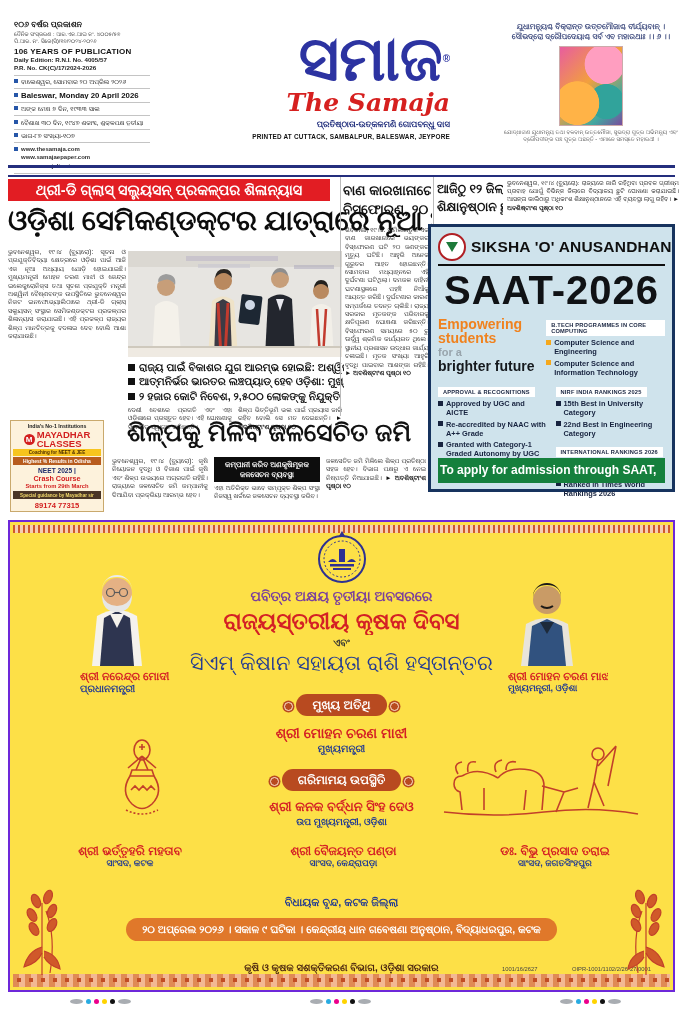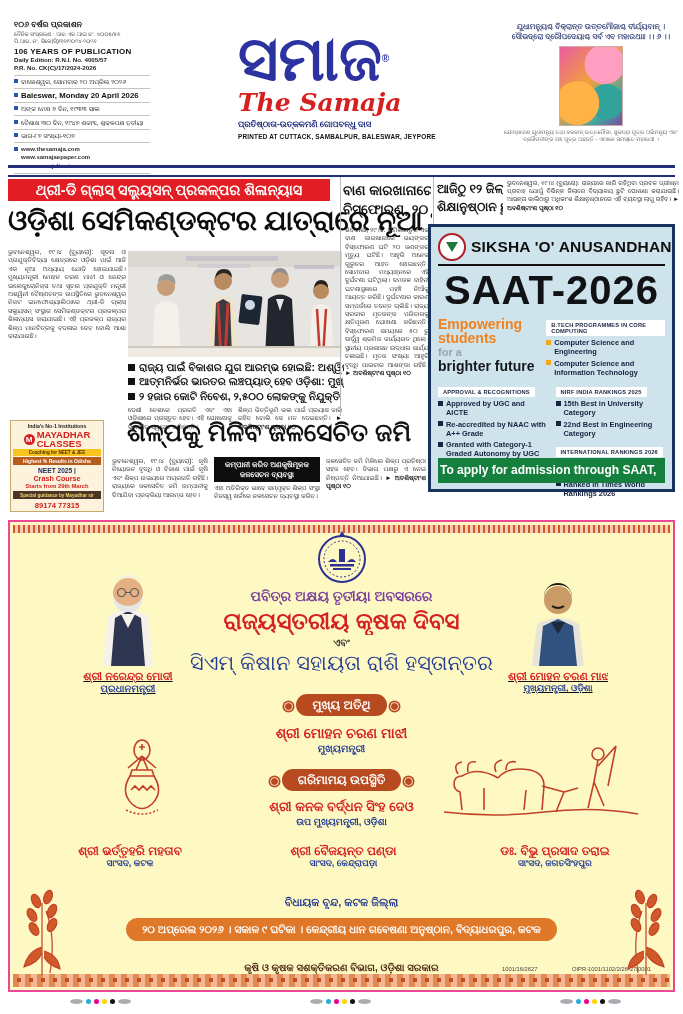--- a/index.html
+++ b/index.html
@@ -16,21 +16,21 @@
   .ml-e{font-size:6.2px;font-weight:bold;color:#222;line-height:8px;}
   .ml-row{border-top:1px solid #c4c4c4;margin-top:2.5px;padding-top:2.5px;
           font-size:6.4px;display:flex;gap:3px;align-items:flex-start;line-height:7.5px;}
   .bq{width:4px;height:4px;background:#2656a8;flex:none;margin-top:1px;}
   .ml-row .en{font-size:7.8px;font-weight:bold;}
   .urlcol{display:flex;flex-direction:column;gap:1px;font-size:6px;font-weight:bold;color:#333;}
   .ml-price{border-top:1px solid #c4c4c4;margin-top:3px;padding-top:3px;display:flex;
             justify-content:space-between;align-items:baseline;}
   .price{font-size:11px;font-weight:bold;}
   .pgs{font-size:8px;font-weight:bold;}
-  .mast-center{left:238px;top:26px;width:212px;text-align:left;}
+  .mast-center{left:238px;top:26px;width:212px;text-align:right;}
   .logo-odia{font-size:62px;line-height:66px;font-weight:bold;color:#2c33a1;}
   .logo-reg{font-size:10px;color:#2c33a1;vertical-align:top;}
   .logo-en{font-size:25px;font-weight:bold;font-style:italic;color:#d6201f;
            font-family:"DejaVu Serif","Liberation Serif",serif;margin-top:-4px;}
   .logo-tag{font-size:8.4px;font-weight:bold;color:#1c2a7a;margin-top:2px;}
   .logo-pr{font-size:6.4px;font-weight:bold;color:#111;margin-top:3px;letter-spacing:.2px;}
   .mast-right{left:504px;top:22px;width:174px;text-align:center;}
   .shloka{font-size:7.6px;font-weight:bold;color:#3d4a7d;line-height:10px;}
   .gita-img{width:62px;height:78px;margin:4px auto 3px;border:1px solid #caa;
      background:
@@ -105,41 +105,41 @@
   .my-starts{font-size:5.8px;font-weight:bold;color:#d21f1f;}
   .my-spec{background:#4a3526;color:#f3d96b;font-size:4.6px;font-weight:bold;margin-top:2px;padding:1.5px 0;}
   .my-ph{font-size:7.6px;font-weight:900;color:#d21f1f;margin-top:2px;}
   .land-head{left:112px;top:418px;width:314px;text-align:center;font-size:25px;font-weight:bold;}
   .land-c1{left:112px;top:457px;width:96px;height:56px;}
   .land-c2{left:214px;top:457px;width:106px;height:56px;}
   .land-c3{left:326px;top:457px;width:100px;height:56px;}
   .land-box{background:#0d0d0d;color:#fff;font-size:7.4px;font-weight:bold;text-align:center;
             line-height:9.5px;padding:3px 2px;margin-bottom:2px;}
   
-  .gad{left:8px;top:520px;width:667px;height:472px;background:#fef9c3;
-       border:2px solid #ec4899;box-sizing:border-box;}
+  .gad{left:8px;top:520px;width:667px;height:472px;background:#fde047;
+       border:2px solid #6d28d9;box-sizing:border-box;}
   .gad-striptop{position:absolute;left:3px;right:3px;top:3px;height:8px;
      background:repeating-linear-gradient(90deg,#d0592a 0 2px,#f6cdb2 2px 5px);}
   .gad-stripbot{position:absolute;left:3px;right:3px;bottom:3px;height:13px;
      background:
        repeating-radial-gradient(circle at 6px 6px,#c24d24 0 2.2px,rgba(0,0,0,0) 2.3px 100%),
        repeating-linear-gradient(90deg,#e08a55 0 6px,#f3b893 6px 12px);background-size:12px 13px,auto;}
   .gcenter{position:absolute;left:0;width:100%;text-align:center;}
   .g-occ{top:66px;color:#7a3f9d;font-size:14px;font-weight:bold;}
   .g-title{top:86px;color:#d42025;font-size:23px;font-weight:900;}
   .g-and{top:115px;color:#333;font-size:10px;font-weight:bold;}
   .g-sub{top:129px;color:#233b92;font-size:21px;font-weight:400;}
   .pill{display:inline-block;background:#b84a20;color:#fff;font-size:12px;font-weight:bold;
         padding:4px 16px;border-radius:12px;position:relative;}
   .pill:before,.pill:after{content:"";position:absolute;top:50%;width:7px;height:7px;margin-top:-3.5px;
         border-radius:50%;background:#b84a20;border:1.5px solid #fce5d3;box-shadow:0 0 0 1.5px #b84a20;}
   .pill:before{left:-12px;} .pill:after{right:-12px;}
   .g-name{font-weight:900;color:#d42025;}
   .g-role{font-weight:bold;color:#233b92;}
-  .g-person{position:absolute;text-align:center;text-decoration:underline;}
+  .g-person{position:absolute;text-align:left;}
   .g-guest{position:absolute;text-align:center;}
   .g-mla{top:374px;color:#233b92;font-size:11px;font-weight:900;}
   .g-event{top:396px;}
   .g-event span{display:inline-block;background:#e0782a;color:#fff;font-size:10.5px;font-weight:bold;
         padding:5px 16px;border-radius:13px;}
   .g-dept{top:440px;color:#4a2410;font-size:10px;font-weight:900;}
   .g-ref{position:absolute;font-size:5.8px;color:#444;top:444px;}
   
   .regmarks{display:flex;align-items:center;gap:3px;top:999px;}
   .ell{width:13px;height:5px;background:#a9adb2;border-radius:50%;}

